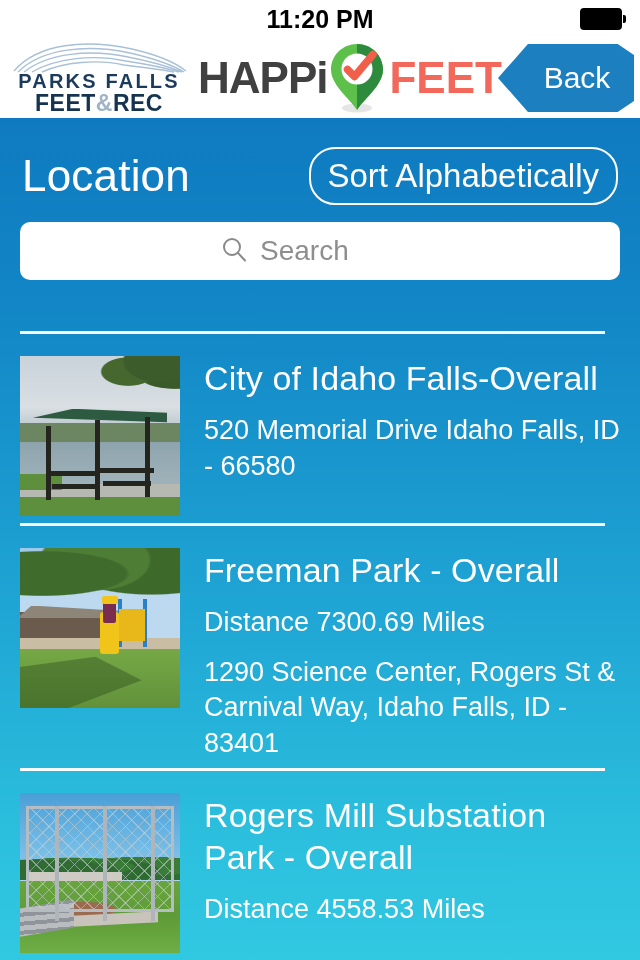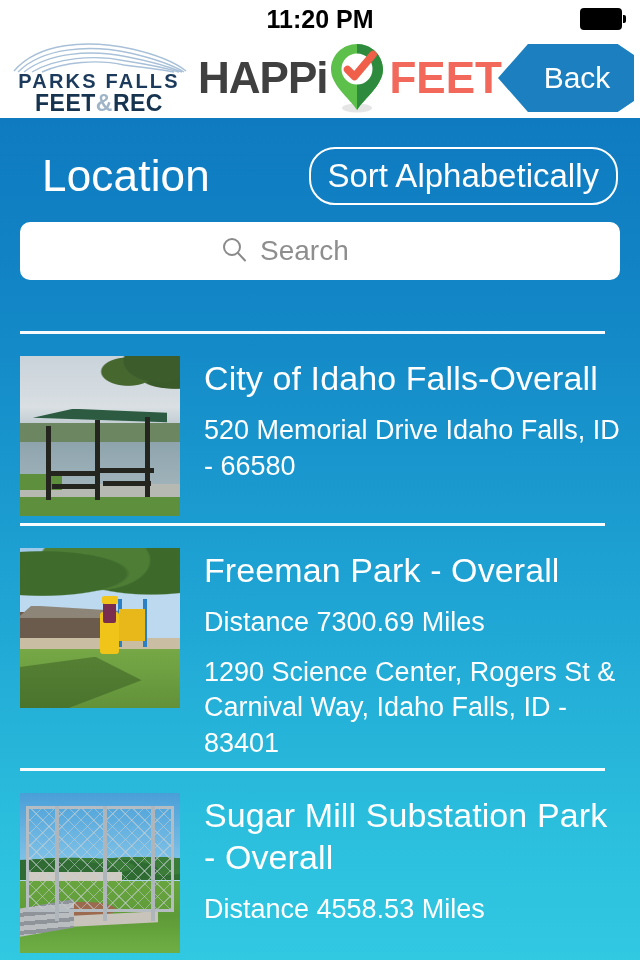--- a/index.html
+++ b/index.html
@@ -90,21 +90,20 @@
     overflow:hidden;
   }
 
   .title-row {
     display:flex; align-items:center; justify-content:space-between;
     padding:26px 22px 0 22px; height:90px;
   }
   .page-title {
     font-size:44px; color:#ffffff; font-weight:300; line-height:1;
     letter-spacing:.2px;
-    margin-left:20px;
   }
   .sort-btn {
     border:2px solid #ffffff; border-radius:26px; background:transparent;
     color:#ffffff; font-size:33px; font-weight:400;
     padding:10px 17px 11px 17px; cursor:pointer; line-height:1;
     font-family:"Liberation Sans", sans-serif;
   }
 
   .search-wrap { padding:14px 20px 12px 20px; }
   .search-box {
@@ -414,21 +413,21 @@
             <span class="field"></span>
             <span class="infield"></span>
             <span class="walk"></span>
             <span class="bleach"></span>
             <span class="cage"></span>
             <span class="cage-post" style="left:22%"></span>
             <span class="cage-post" style="left:52%"></span>
             <span class="cage-post" style="left:82%"></span>
           </div>
           <div class="texts">
-            <div class="loc-name">Sugar Mill Substation Park - Overall</div>
+            <div class="loc-name">Rogers Mill Substation Park - Overall</div>
             <div class="loc-distance">Distance 4558.53 Miles</div>
           </div>
         </div>
       </div>
 
     </div>
   </div>
 </div>
 
 </body></html>

